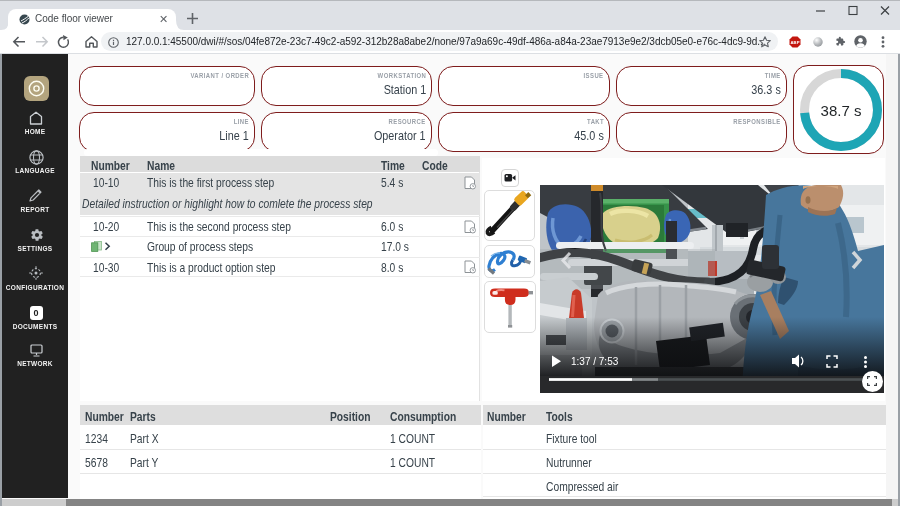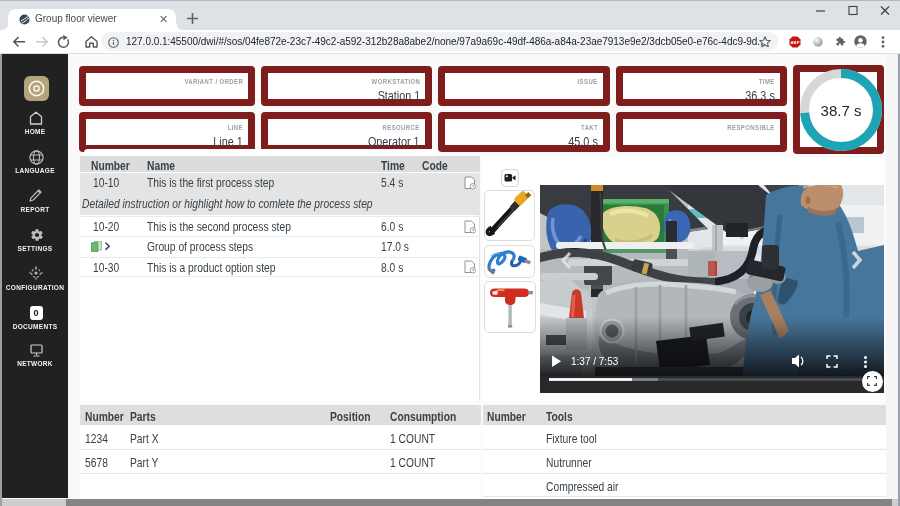--- a/index.html
+++ b/index.html
@@ -21,21 +21,21 @@
   #frameR { left:898px; top:54px; width:2px; height:452px; background:#9aa0a6; }
   
   #pagebg { left:2px; top:54px; width:896px; height:445px; background:#fafafa; }
   #sidebar { left:2px; top:54px; width:66px; height:444px; background:#212121; }
   .side-label { width:66px; text-align:center; color:#f2f2f2; font-size:6.5px; font-weight:bold; letter-spacing:0.3px; }
   #rightstrip { left:886px; top:54px; width:12px; height:445px; background:#f5f5f5; }
   
   #hscroll { left:2px; top:499px; width:896px; height:7px; background:#cdcdcd; }
   #hthumb { left:66px; top:499px; width:826px; height:7px; background:#848484; }
   
-  .card { background:#fff; border:7px solid #7f1d1d; border-radius:4px; box-shadow:0 0 2px rgba(0,0,0,0.04); }
+  .card { background:#fff; border:1px solid #7f1d1d; border-radius:15px; box-shadow:0 0 2px rgba(0,0,0,0.04); }
   .clabel { position:absolute; top:5px; right:5px; font-size:7px; letter-spacing:0.5px; color:#9aa0a8; font-weight:bold; transform:scaleX(0.85); transform-origin:100% 50%; }
   .cvalue { position:absolute; top:15px; right:5px; font-size:13.5px; color:#36414b; transform:scaleX(0.8); transform-origin:100% 50%; white-space:nowrap; }
   
   .th { font-weight:bold; font-size:13px; color:#37424a; position:absolute; transform:scaleX(0.79); transform-origin:0 50%; white-space:nowrap; }
   .td { font-size:13px; color:#37424a; position:absolute; transform:scaleX(0.79); transform-origin:0 50%; white-space:nowrap; }
 </style>
 </head>
 <body>
 
 <div class="abs" id="titlebar"></div>
@@ -43,21 +43,21 @@
 <svg class="abs" style="left:1px;top:20px" width="8" height="10">
     <path d="M8 10 L8 0 Q8 10 0 10 Z" fill="#fff"></path>
   </svg>
 <svg class="abs" style="left:176px;top:20px" width="8" height="10">
     <path d="M0 10 L0 0 Q0 10 8 10 Z" fill="#fff"></path>
   </svg>
 <svg class="abs" style="left:19px;top:14px" width="11" height="11" viewBox="0 0 11 11">
   <circle cx="5.5" cy="5.5" r="5" fill="#37474f"></circle>
   <path d="M2 7 C4 6 7 4 9 2.5 M3 9 C5.5 8 8 6 9.8 4" stroke="#fff" stroke-width="1" fill="none"></path>
 </svg>
-<div class="abs" id="tabtitle">Group floor viewer</div>
+<div class="abs" id="tabtitle">Code floor viewer</div>
 <div class="abs" id="tabclose">✕</div>
 <svg class="abs" id="newtab" viewBox="0 0 13 13">
     <path d="M6.5 1 V12 M1 6.5 H12" stroke="#5f6368" stroke-width="1.6"></path>
   </svg>
 
 <svg class="abs" style="left:812px;top:4px" width="80" height="14" viewBox="0 0 80 14">
   <path d="M4 7 H13" stroke="#3c4043" stroke-width="1.2"></path>
   <rect x="37" y="2.5" width="8" height="8" fill="none" stroke="#3c4043" stroke-width="1.1"></rect>
   <path d="M69 2.5 L77 10.5 M77 2.5 L69 10.5" stroke="#3c4043" stroke-width="1.2"></path>
 </svg>

